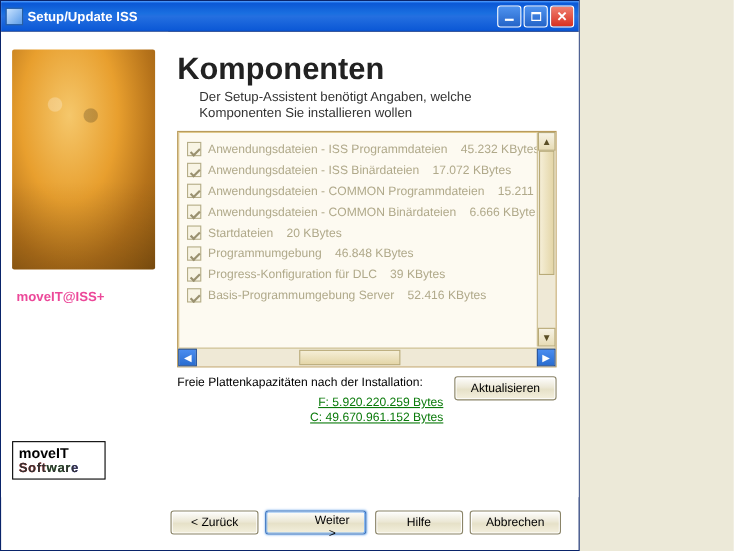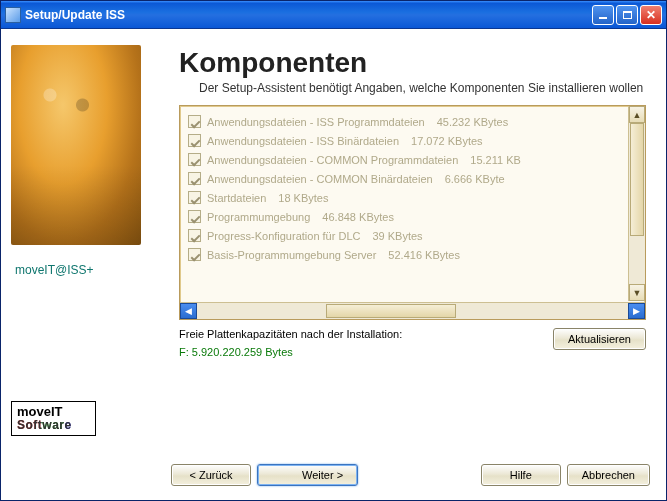--- a/index.html
+++ b/index.html
@@ -5,21 +5,21 @@
   * { box-sizing: border-box; margin: 0; padding: 0; }
   body {
     font-family: Tahoma, Arial, sans-serif;
     font-size: 11px;
     background: #ece9d8;
     width: 667px;
     height: 501px;
     overflow: hidden;
   }
   .window {
-    width: 667px;
+    width: 527px;
     height: 501px;
     background: #ffffff;
     border: 1px solid #0a246a;
     display: flex;
     flex-direction: column;
   }
   .titlebar {
     height: 28px;
     background: linear-gradient(to bottom, #3a90ff 0%, #0b58d6 8%, #1a6fe0 40%, #246fe0 50%, #0b58d6 95%, #0a246a 100%);
     display: flex;
@@ -63,21 +63,21 @@
     position: relative;
     overflow:hidden;
   }
   .side-image::after{
     content:""; position:absolute; inset:0;
     background:
       radial-gradient(circle at 30% 25%, rgba(255,255,255,0.25) 0 6px, transparent 7px),
       radial-gradient(circle at 55% 30%, rgba(0,0,0,0.2) 0 6px, transparent 7px),
       linear-gradient(to bottom, transparent 60%, rgba(0,0,0,0.15) 100%);
   }
-  .brand1 { font-weight:normal; font-size:12px; color:#0f766e; padding:12px 14px 80px 14px; }
+  .brand1 { font-weight:bold; font-size:12px; color:#ec4899; padding:12px 14px 80px 14px; }
   .logo-box {
     margin: auto 0 16px 10px;
     width: 85px;
     border:1px solid #000;
     padding:3px 5px;
     background:#fff;
     font-family: Arial, sans-serif;
     line-height:1.1;
   }
   .logo-moveit { font-weight:bold; font-size:13px;}
@@ -168,21 +168,21 @@
   .hsb-btn{
     width:17px;
     background:linear-gradient(to bottom,#4a8df0,#2a6dd0);
     border:1px solid #1a4a98;
     display:flex;align-items:center;justify-content:center;
     color:#fff; font-size:9px; cursor:pointer;
   }
   .under-list { display:flex; align-items:flex-start; margin-top:8px; gap:10px;}
   .free-space-block{ flex:1; font-size:11px;}
   .free-label{ color:#000; margin-bottom:6px;}
-  .free-row{ text-align:left; color:#0a7a0a; margin:2px 0;}
+  .free-row{ text-align:right; color:#0a7a0a; margin:2px 0;text-decoration:underline;}
   .btn {
     font-size:11px;
     padding: 2px 14px;
     background: linear-gradient(to bottom,#fefefe,#ece8d6 45%,#e6e1c8 55%,#f4f0de);
     border:1px solid #8a8468;
     border-radius:3px;
     cursor:pointer;
     min-width:80px;
     height:22px;
     box-shadow: 0 0 0 1px #fff inset;
@@ -252,21 +252,21 @@
               <span class="col-size">15.211 KB</span>
             </div>
             <div class="list-row">
               <span class="chk"></span>
               <span class="col-label">Anwendungsdateien - COMMON Binärdateien</span>
               <span class="col-size">6.666 KByte</span>
             </div>
             <div class="list-row">
               <span class="chk"></span>
               <span class="col-label">Startdateien</span>
-              <span class="col-size">18 KBytes</span>
+              <span class="col-size">20 KBytes</span>
             </div>
             <div class="list-row">
               <span class="chk"></span>
               <span class="col-label">Programmumgebung</span>
               <span class="col-size">46.848 KBytes</span>
             </div>
             <div class="list-row">
               <span class="chk"></span>
               <span class="col-label">Progress-Konfiguration für DLC</span>
               <span class="col-size">39 KBytes</span>
@@ -291,20 +291,21 @@
           </div>
           <div class="hsb-btn">▶</div>
         </div>
       </div>
 
       <div class="under-list">
         <div class="free-space-block">
           <div class="free-label">Freie Plattenkapazitäten nach der Installation:</div>
           <div id="free-rows">
               <div class="free-row">F: 5.920.220.259 Bytes</div>
+              <div class="free-row">C: 49.670.961.152 Bytes</div>
             </div>
         </div>
         <button class="btn">Aktualisieren</button>
       </div>
 
       <div style="flex:1"></div>
 
     </div>
   </div>
 

